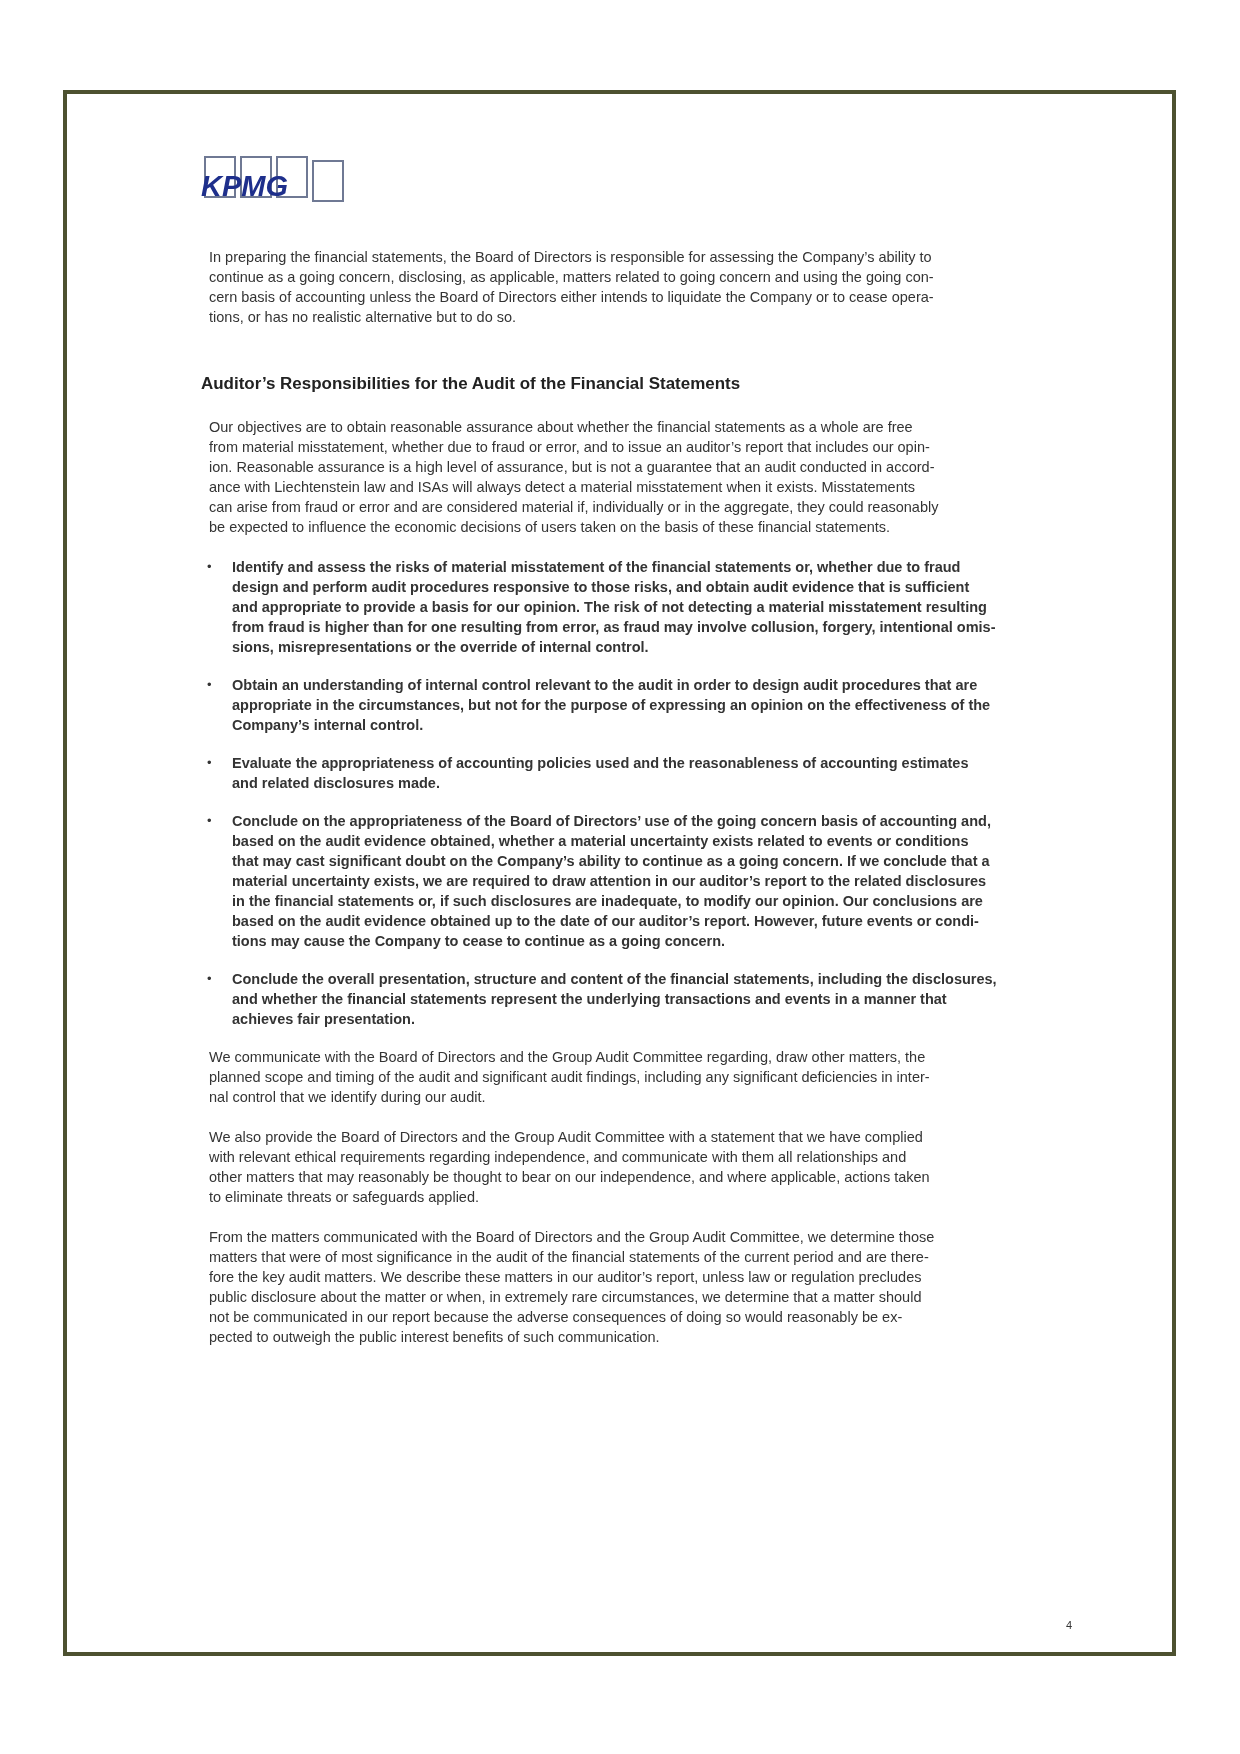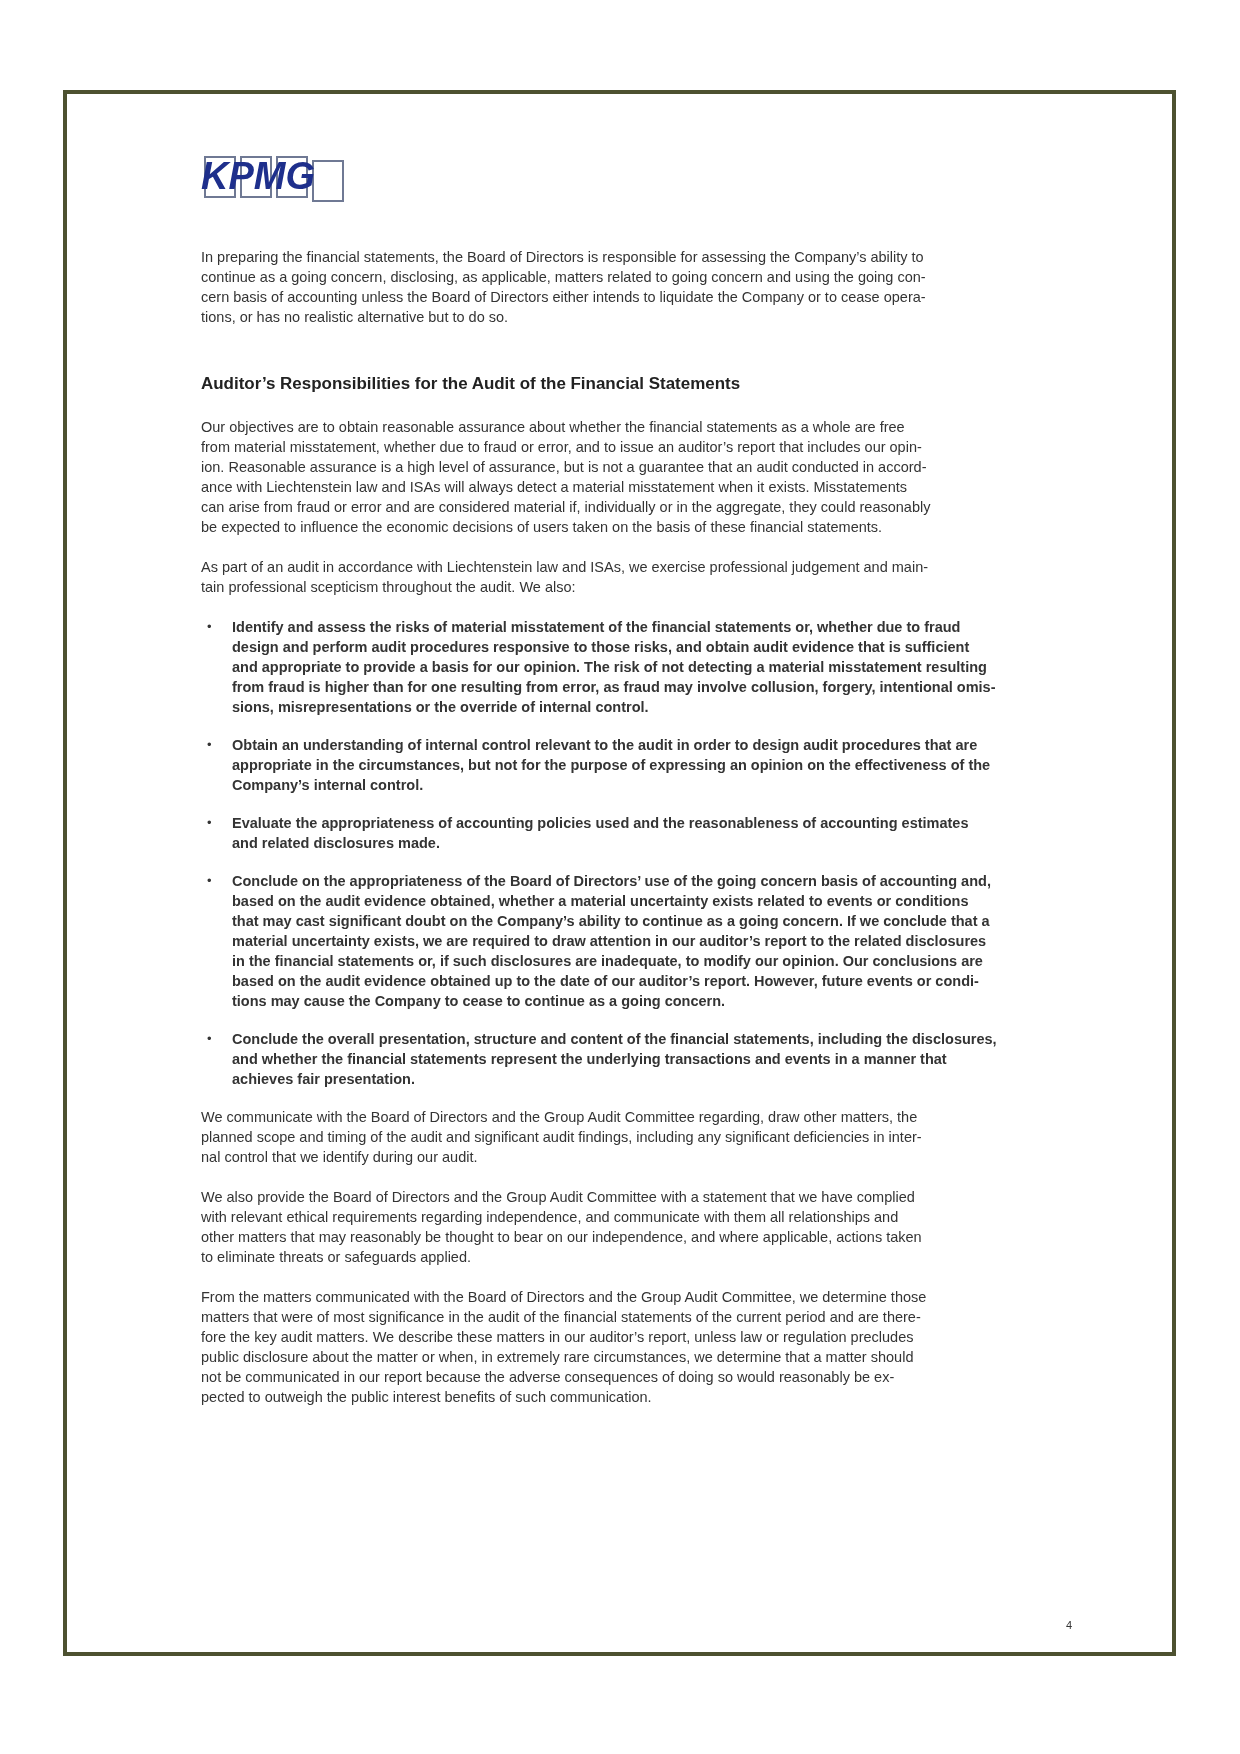--- a/index.html
+++ b/index.html
@@ -51,30 +51,30 @@
     height: 38px;
     border: 2px solid #6f7994;
     background: transparent;
   }
   .logo-box.offset {
     margin-top: 4px;
   }
   .logo-text {
     position: absolute;
     left: 0;
-    top: 10px;
-    font-size: 38px;
+    top: 20px;
+    font-size: 29px;
     font-weight: bold;
     font-style: italic;
     letter-spacing: 0px;
     color: #1e2f8c;
   }
   
   .para {
-    margin: 0 0 20px 0;
+    margin: 0 0 20px 8px;
     white-space: pre-line;
   }
   .heading {
     font-weight: bold;
     color: #222222;
     margin: 47px 0 23px 0;
   }
   .bullet-list {
     margin: 7px 0 3px 0;
     padding: 0;
@@ -127,22 +127,20 @@
 
   <h3 class="heading">Auditor’s Responsibilities for the Audit of the Financial Statements</h3>
 
   <p class="para">Our objectives are to obtain reasonable assurance about whether the financial statements as a whole are free
 from material misstatement, whether due to fraud or error, and to issue an auditor’s report that includes our opin-
 ion. Reasonable assurance is a high level of assurance, but is not a guarantee that an audit conducted in accord-
 ance with Liechtenstein law and ISAs will always detect a material misstatement when it exists. Misstatements
 can arise from fraud or error and are considered material if, individually or in the aggregate, they could reasonably
 be expected to influence the economic decisions of users taken on the basis of these financial statements.</p>
 
-  <p class="para">As part of an audit in accordance with Liechtenstein law and ISAs, we exercise professional judgement and main-
-tain professional scepticism throughout the audit. We also:</p>
 
   <div class="bullet-list">
     <div class="bullet">
       <span class="bullet-marker">•</span>
       <span class="bullet-text">Identify and assess the risks of material misstatement of the financial statements or, whether due to fraud
 design and perform audit procedures responsive to those risks, and obtain audit evidence that is sufficient
 and appropriate to provide a basis for our opinion. The risk of not detecting a material misstatement resulting
 from fraud is higher than for one resulting from error, as fraud may involve collusion, forgery, intentional omis-
 sions, misrepresentations or the override of internal control.</span>
     </div>

